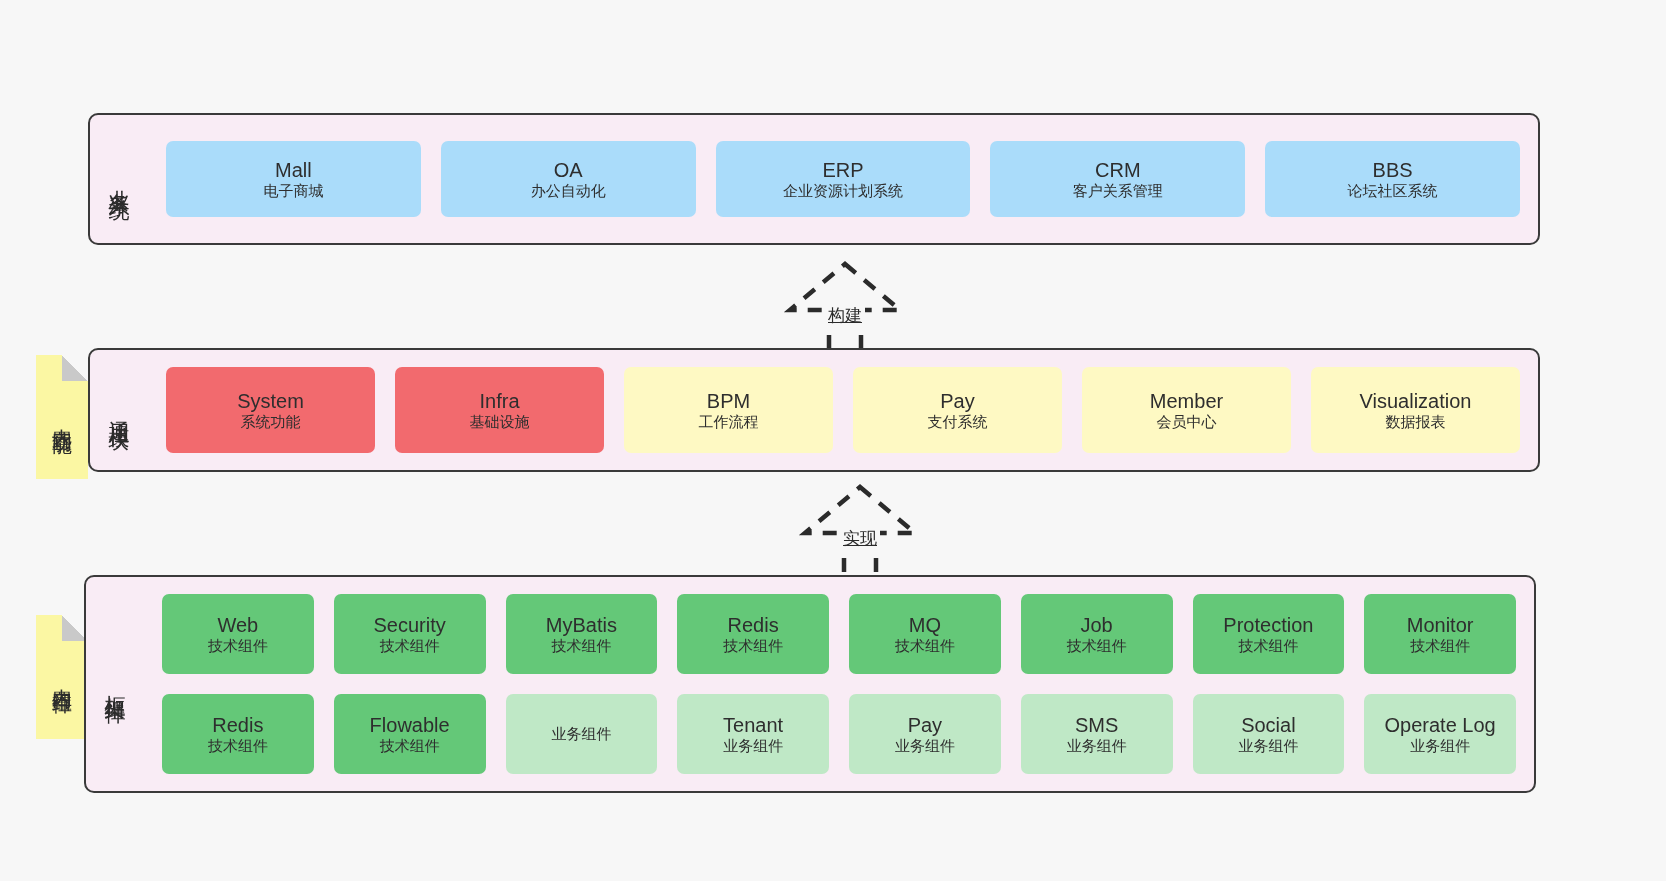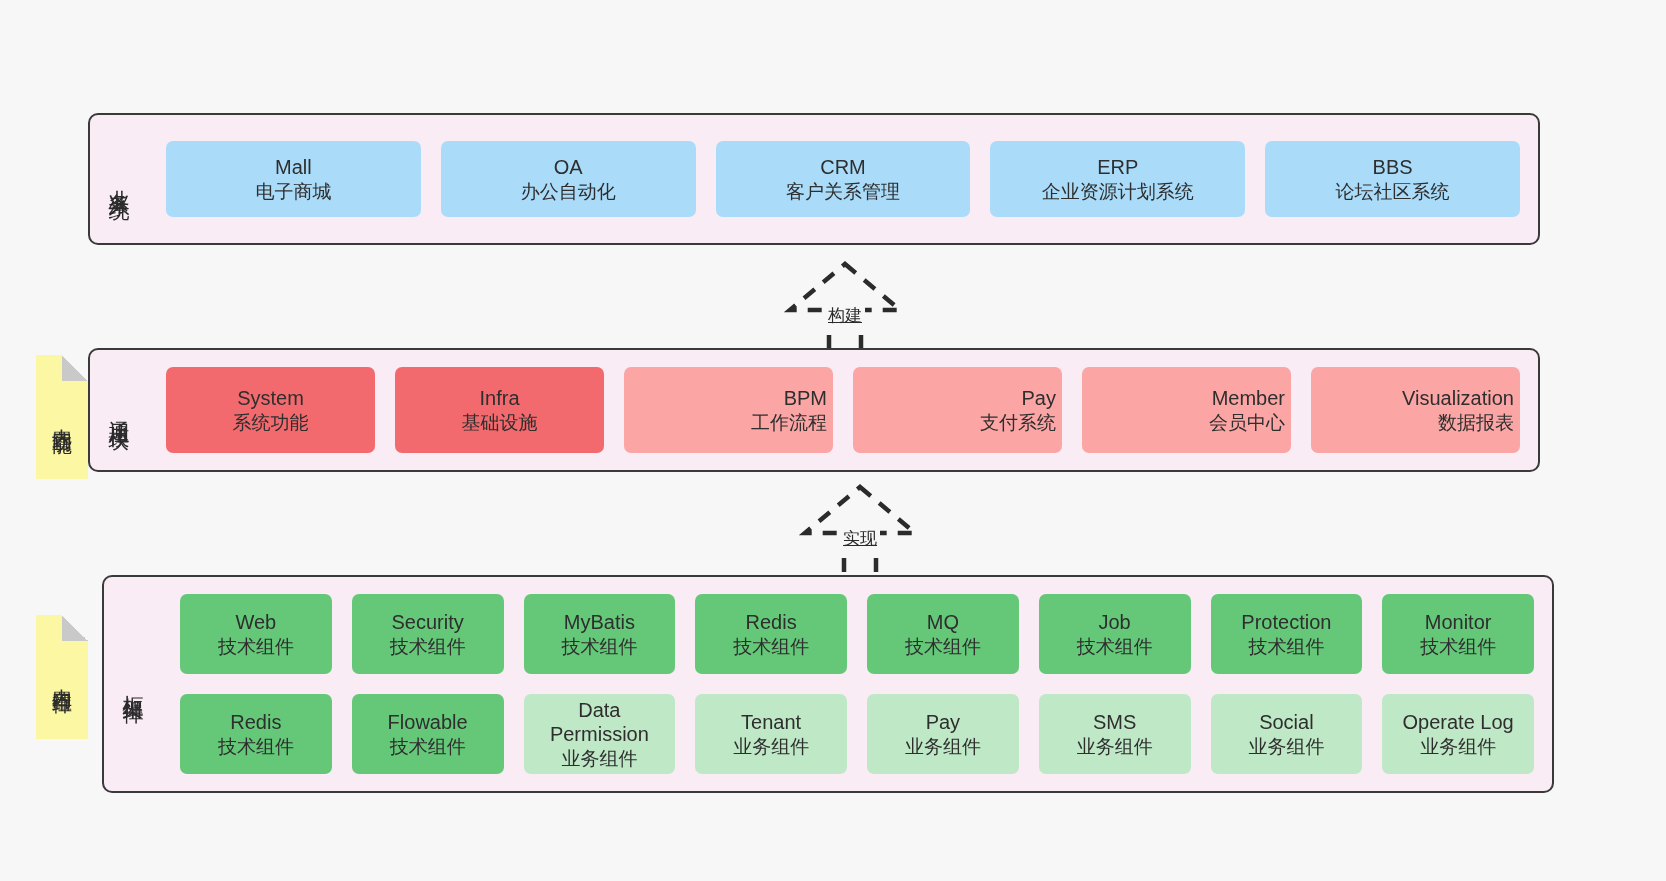--- a/index.html
+++ b/index.html
@@ -73,29 +73,29 @@
     align-items: center;
     justify-content: center;
     text-align: center;
     color: #2e2e2e;
     line-height: 1.22;
     box-sizing: border-box;
     padding: 4px 6px;
     user-select: none;
   }
   .box .b-title { font-size: 20px; }
-  .box .b-sub   { font-size: 19px; }
+  .box .b-sub   { font-size: 15px; }
 
   .h-business .box { height: 76px; background: #aadcfa; }
   .h-module   .box { height: 86px; }
   .h-frame    .box { height: 80px; }
 
   .c-blue        { background: #aadcfa; }
   .c-red         { background: #f26a6e; }
-  .c-pink        { background: #fca5a5; align-items: flex-end; }
+  .c-pink        { background: #fef9c3; }
   .c-green       { background: #64c878; }
   .c-lightgreen  { background: #bfe8c6; }
 
   
   .note {
     position: absolute;
     background: #fbf7a3;
     box-sizing: border-box;
     display: flex;
     align-items: center;
@@ -148,26 +148,26 @@
       <div class="box-row">
         <div class="box c-blue">
           <span class="b-title">Mall</span>
           <span class="b-sub">电子商城</span>
         </div>
         <div class="box c-blue">
           <span class="b-title">OA</span>
           <span class="b-sub">办公自动化</span>
         </div>
         <div class="box c-blue">
+          <span class="b-title">ERP</span>
+          <span class="b-sub">企业资源计划系统</span>
+        </div>
+        <div class="box c-blue">
           <span class="b-title">CRM</span>
           <span class="b-sub">客户关系管理</span>
-        </div>
-        <div class="box c-blue">
-          <span class="b-title">ERP</span>
-          <span class="b-sub">企业资源计划系统</span>
         </div>
         <div class="box c-blue">
           <span class="b-title">BBS</span>
           <span class="b-sub">论坛社区系统</span>
         </div>
       </div>
     </div>
   </div>
 
   <div class="connector" style="left:755px; top:258px; width:180px; height:92px;">
@@ -219,21 +219,21 @@
       <path d="M 90 6 L 145 52 L 35 52 Z" fill="#f7f7f7" stroke="#2b2b2b" stroke-width="4.5" stroke-dasharray="14,11" stroke-linejoin="miter"></path>
       <path d="M 74 52 L 74 92 M 106 52 L 106 92" stroke="#2b2b2b" stroke-width="4.5" stroke-dasharray="14,11" fill="none"></path>
     </svg>
     <span class="conn-label" style="top:46px;">实现</span>
   </div>
 
   <div class="note" id="note-framework" style="left:36px; top:615px; width:52px; height:124px;">
     <span>内置组件</span>
   </div>
 
-  <div class="layer h-frame" id="layer-framework" style="left:102px; top:575px; width:1452px; height:218px;">
+  <div class="layer h-frame" id="layer-framework" style="left:84px; top:575px; width:1452px; height:218px;">
     <div class="layer-title">框架组件</div>
     <div class="layer-body">
 
       <div class="box-row">
         <div class="box c-green">
           <span class="b-title">Web</span>
           <span class="b-sub">技术组件</span>
         </div>
         <div class="box c-green">
           <span class="b-title">Security</span>
@@ -268,21 +268,20 @@
       <div class="box-row">
         <div class="box c-green">
           <span class="b-title">Redis</span>
           <span class="b-sub">技术组件</span>
         </div>
         <div class="box c-green">
           <span class="b-title">Flowable</span>
           <span class="b-sub">技术组件</span>
         </div>
         <div class="box c-lightgreen">
-          <span class="b-title">Data Permission</span>
           <span class="b-sub">业务组件</span>
         </div>
         <div class="box c-lightgreen">
           <span class="b-title">Tenant</span>
           <span class="b-sub">业务组件</span>
         </div>
         <div class="box c-lightgreen">
           <span class="b-title">Pay</span>
           <span class="b-sub">业务组件</span>
         </div>

